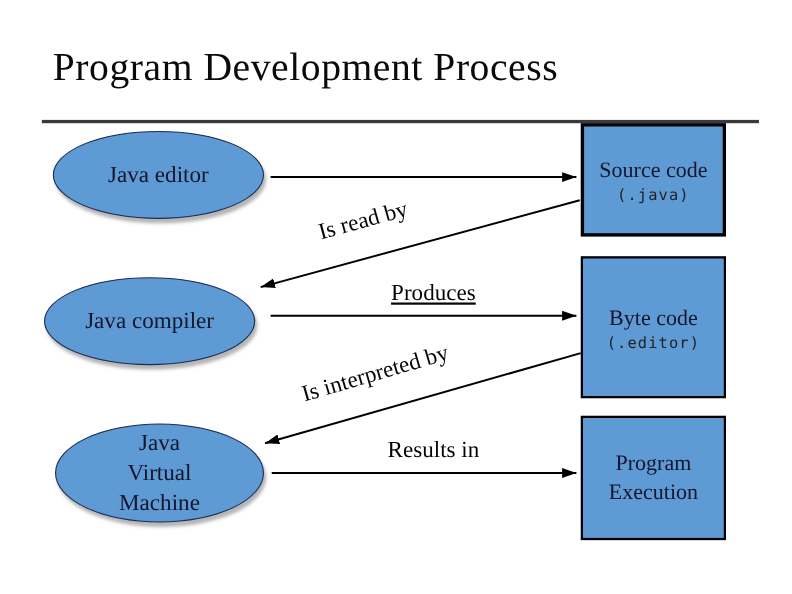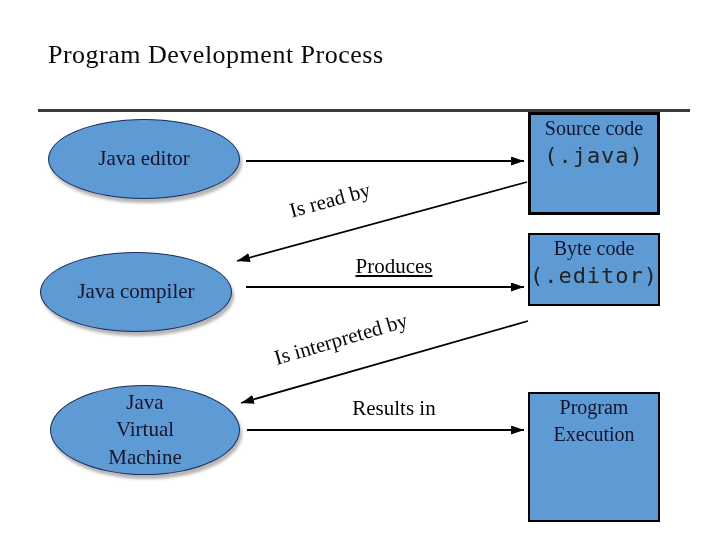--- a/index.html
+++ b/index.html
@@ -2,21 +2,21 @@
 <html style="--shape-fill: #5E9AD3; --shape-border: #1c2c58; --shape-text: #15152e; --box-border: #000000; --rule-color: #3a3a3a; --line-color: #000000;"><head>
 <meta charset="utf-8">
 <style>
   html,body{margin:0;padding:0;background:#fff;}
   .slide{
     position:relative;width:720px;height:540px;background:#fff;overflow:hidden;
     font-family:"Liberation Serif","DejaVu Serif",serif;color:#000;
   }
   .title{
     position:absolute;left:48px;top:40px;width:640px;
-    font-size:26px;letter-spacing:.5px;font-weight:400;color:#0a0a0a;
+    font-size:36px;letter-spacing:.5px;font-weight:400;color:#0a0a0a;
     white-space:nowrap;
   }
   .rule{
     position:absolute;left:38px;top:109px;width:652px;height:3px;
     background:var(--rule-color,#3a3a3a);
   }
   .lines{position:absolute;left:0;top:0;width:720px;height:540px;}
   .ellipse{
     position:absolute;border-radius:50%;
     background:var(--shape-fill,#5E9AD3);
@@ -27,30 +27,30 @@
     box-sizing:border-box;
   }
   .el-1{left:48px;top:119px;width:192px;height:80px;}
   .el-2{left:40px;top:252px;width:192px;height:80px;}
   .el-3{left:50px;top:385px;width:190px;height:90px;}
   .el-3 .el-label{width:100px;}
   .box{
     position:absolute;box-sizing:border-box;
     background:var(--shape-fill,#5E9AD3);
     border:2px solid var(--box-border,#000);
-    display:flex;flex-direction:column;align-items:center;justify-content:flex-start;
+    display:flex;flex-direction:column;align-items:center;justify-content:center;
     text-align:center;color:var(--shape-text,#15152e);
   }
   .bx-1{left:528px;top:112px;width:132px;height:103px;border-width:3px;}
-  .bx-2{left:528px;top:233px;width:132px;height:73px;}
-  .bx-3{left:528px;top:392px;width:132px;height:130px;}
+  .bx-2{left:528px;top:233px;width:132px;height:129px;}
+  .bx-3{left:528px;top:378px;width:132px;height:113px;}
   .box-title{font-size:20px;line-height:1.35;width:116px;}
   .box-file{
     font-family:"DejaVu Sans Mono","Liberation Mono",monospace;
-    font-size:22px;letter-spacing:1px;color:#222;margin-top:1px;
+    font-size:14px;letter-spacing:1px;color:#222;margin-top:1px;
   }
   .alabel{
     position:absolute;font-size:21px;color:#050505;text-align:center;
     white-space:nowrap;
   }
   .lbl-saves{left:270px;top:126px;width:230px;}
   .lbl-read{left:272px;top:188px;width:116px;transform:rotate(-15.3deg);}
   .lbl-produces{left:334px;top:254px;width:120px;text-decoration:underline;}
   .lbl-interpreted{left:258px;top:327px;width:166px;transform:rotate(-16.3deg);}
   .lbl-results{left:334px;top:396px;width:120px;}

